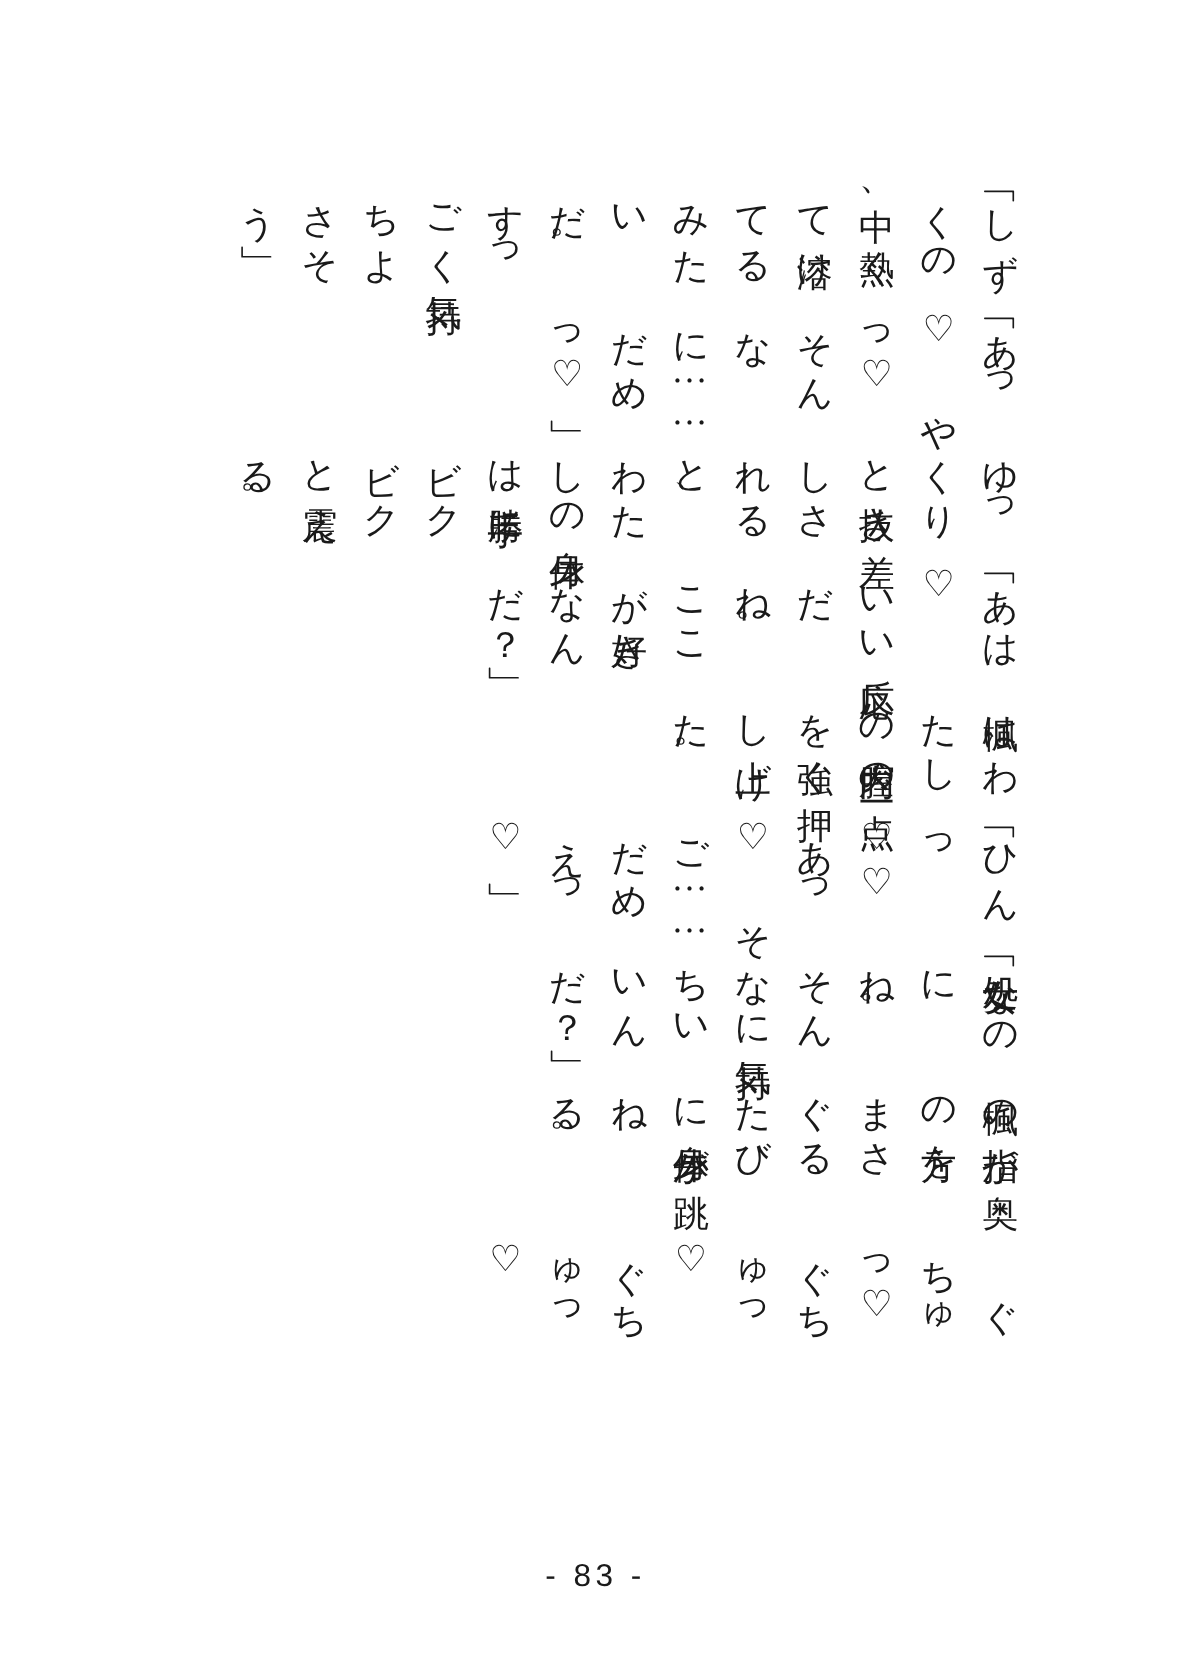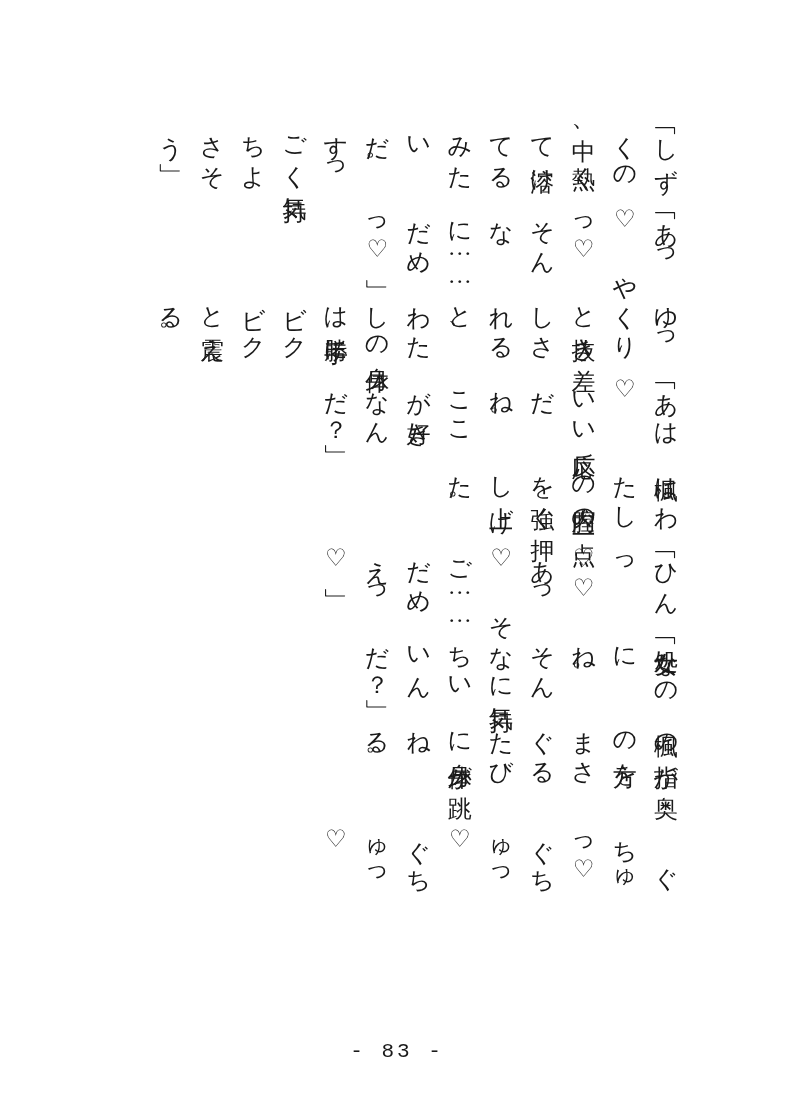--- a/index.html
+++ b/index.html
@@ -60,21 +60,21 @@
   .indent {
     padding-top: 26px;
   }
 
   .page-number {
     position: absolute;
     bottom: 56px;
     left: 0;
     right: 0;
     text-align: center;
-    font-family: Liberation Mono, monospace;
+    font-family: Liberation Sans, sans-serif;
     font-size: 21px;
     letter-spacing: 3px;
     color: #1a1a1a;
   }
 </style>
 </head>
 <body>
 
 <div class="page">
 

